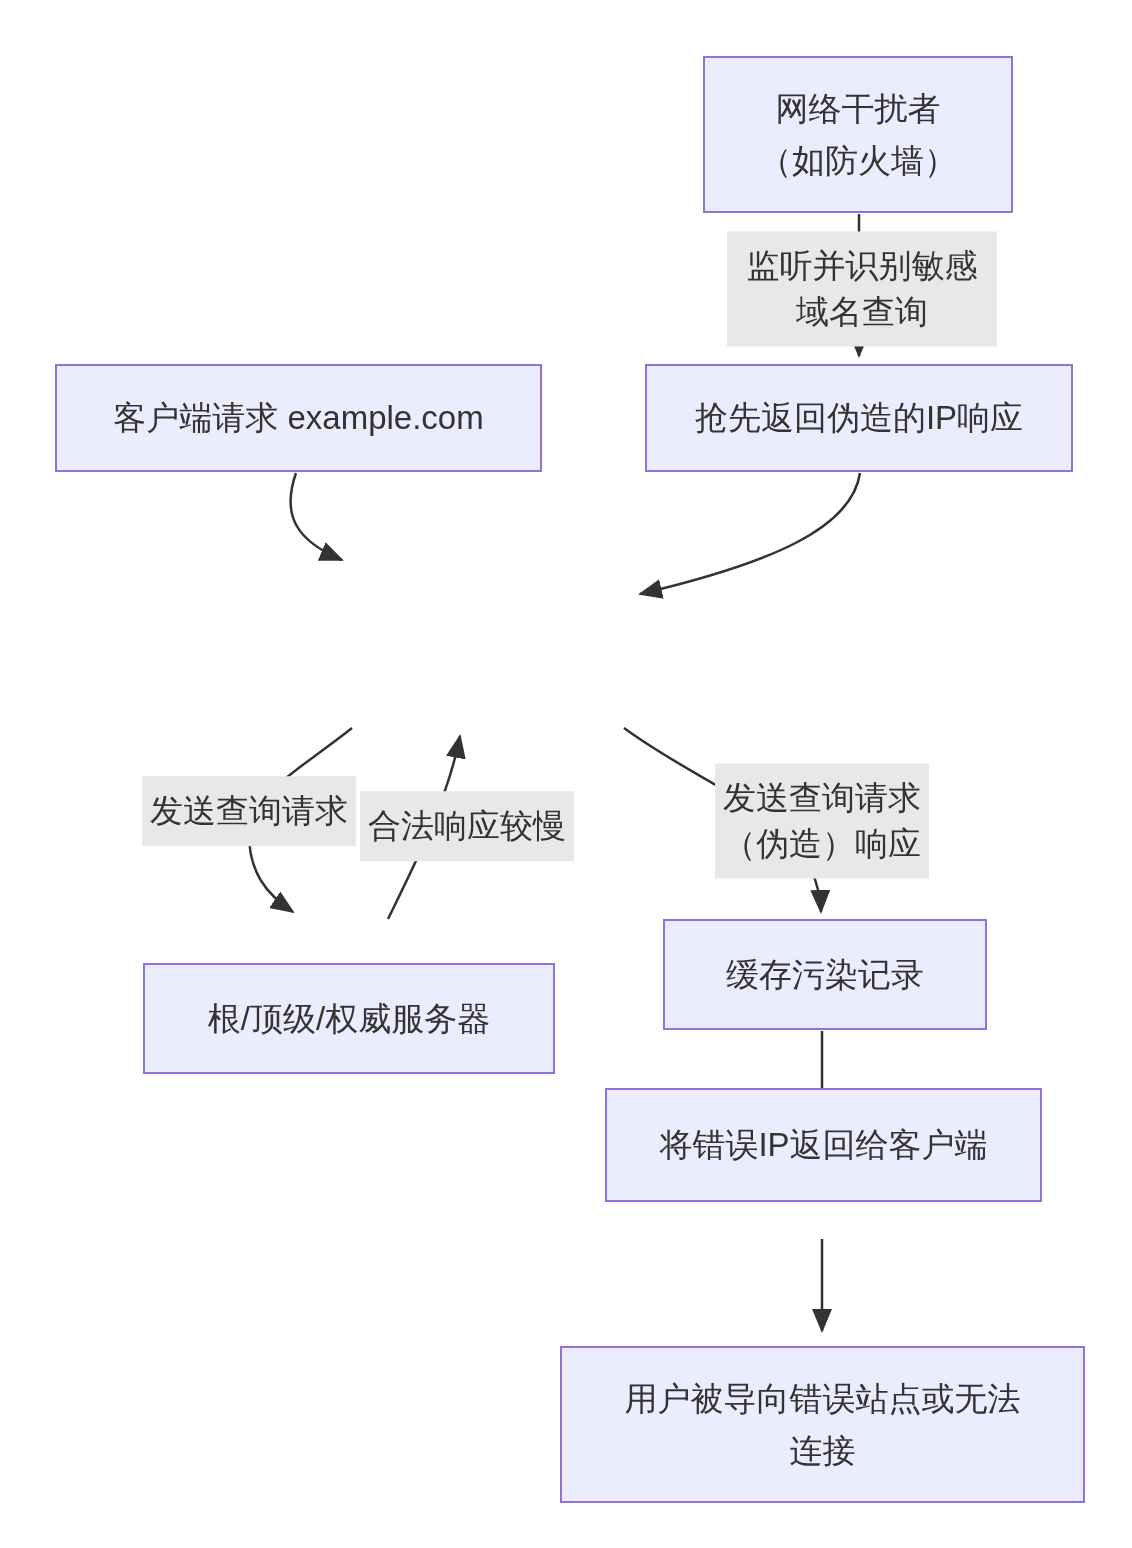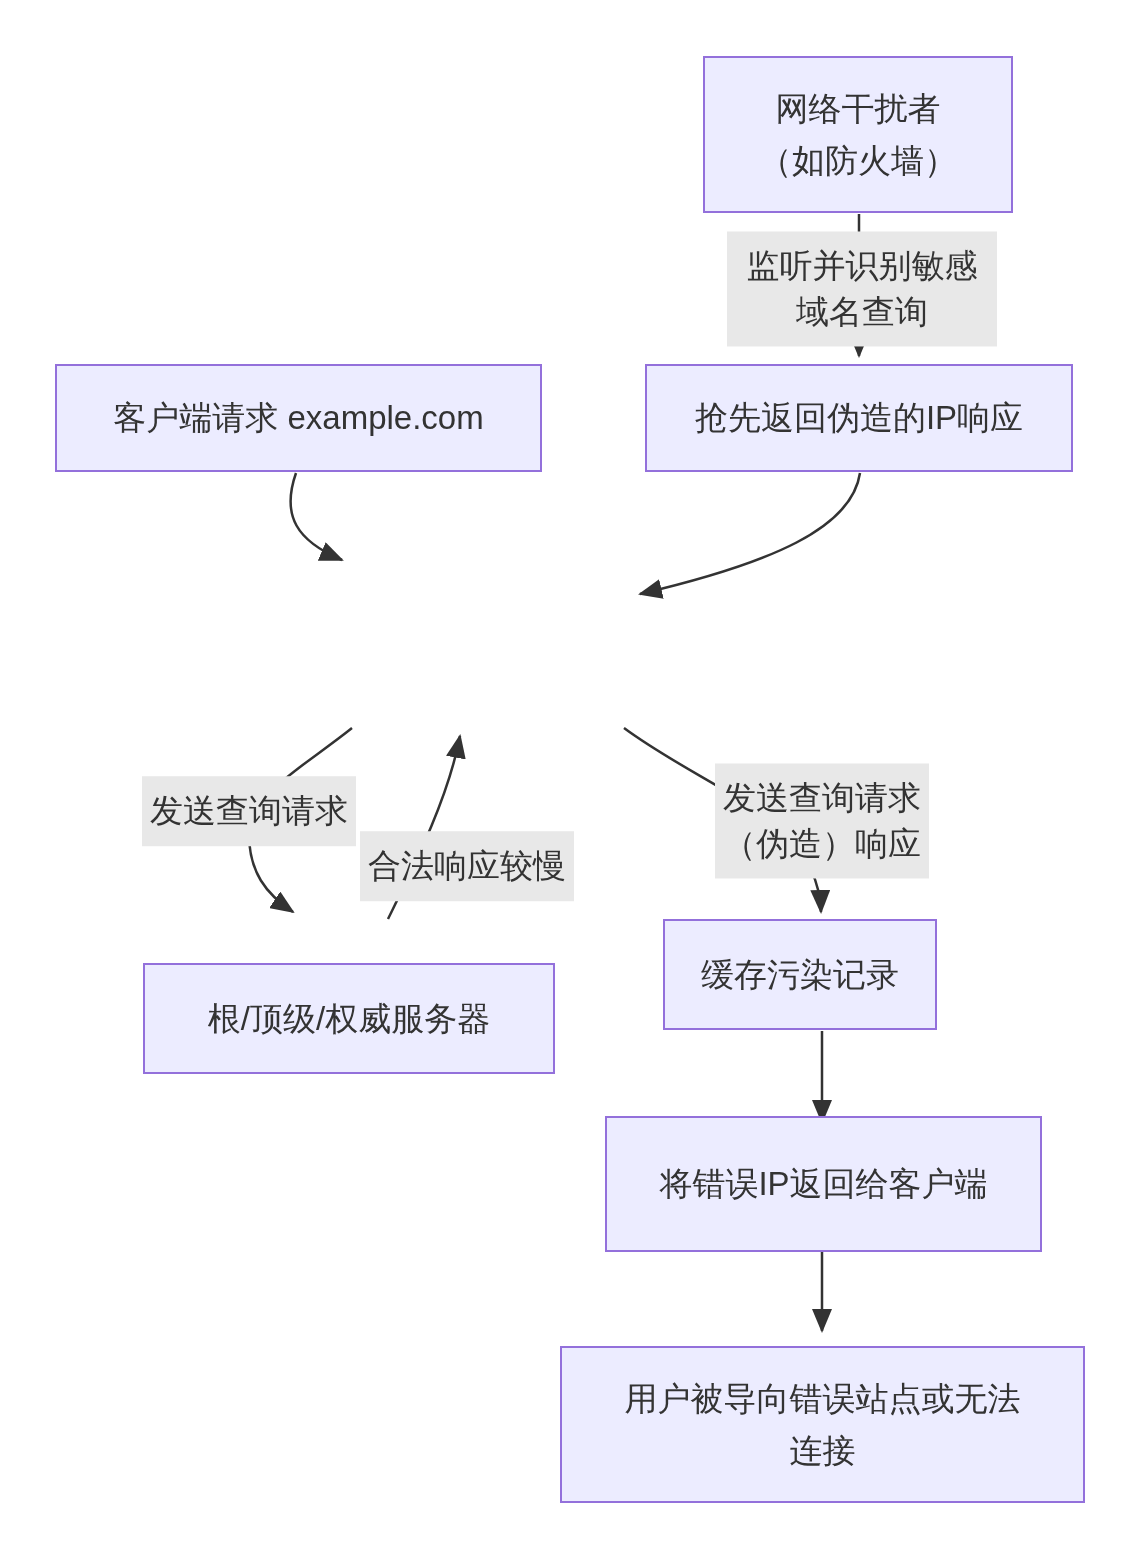--- a/index.html
+++ b/index.html
@@ -90,29 +90,29 @@
   <div class="node" style="left:703px; top:56px;  width:310px; height:157px;">网络干扰者
 （如防火墙）</div>
 
   <div class="node" style="left:55px;  top:364px; width:487px; height:108px;">客户端请求 example.com</div>
 
   <div class="node" style="left:645px; top:364px; width:428px; height:108px;">抢先返回伪造的IP响应</div>
 
 
   <div class="node" style="left:143px; top:919px; width:412px; height:111px;margin-top:44px;">根/顶级/权威服务器</div>
 
-  <div class="node" style="left:663px; top:919px; width:274px; height:111px;">缓存污染记录</div>
+  <div class="node" style="left:663px; top:919px; width:324px; height:111px;">缓存污染记录</div>
 
-  <div class="node" style="left:605px; top:1116px; width:437px; height:136px;text-align:right;">将错误IP返回给客户端</div>
+  <div class="node" style="left:605px; top:1088px; width:437px; height:114px;text-align:right;">将错误IP返回给客户端</div>
 
   <div class="node" style="left:560px; top:1338px; width:525px; height:157px;margin-top:8px;">用户被导向错误站点或无法
 连接</div>
 
   <div class="edge-label" style="left:862px; top:289px;">监听并识别敏感域名查询</div>
 
   <div class="edge-label" style="left:249px; top:811px;">发送查询请求</div>
 
-  <div class="edge-label" style="left:467px; top:826px;margin-top:40px;">合法响应较慢</div>
+  <div class="edge-label" style="left:467px; top:826px;">合法响应较慢</div>
 
   <div class="edge-label" style="left:822px; top:821px;">发送查询请求
 （伪造）响应</div>
 
 </div>
 
 </body></html>

